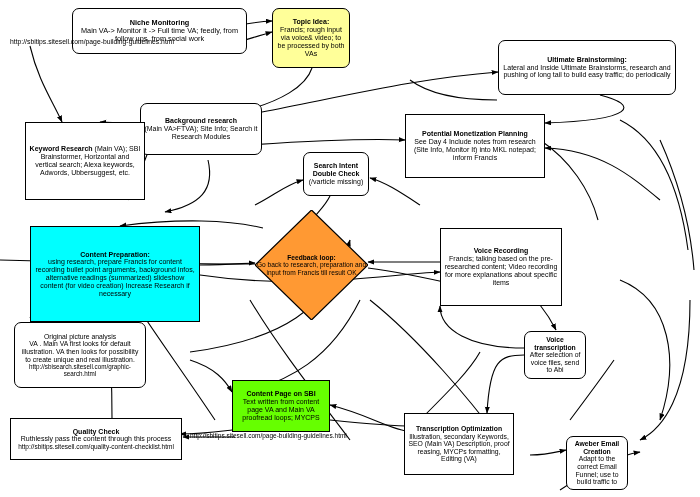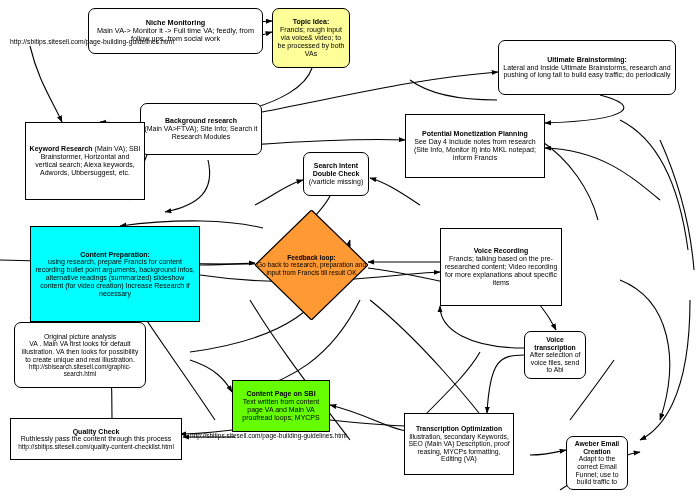--- a/index.html
+++ b/index.html
@@ -161,21 +161,21 @@
       <path d="M420,420 C450,390 470,370 480,352"></path>
       <path d="M660,140 C678,180 690,220 694,270"></path>
       <path d="M95,240 C130,300 175,360 215,420"></path>
       <path d="M250,300 C280,350 320,400 350,440"></path>
       <path d="M570,420 C585,400 600,380 614,360"></path>
       <path d="M497,100 C460,100 430,95 410,80"></path>
       <path d="M540,140 C570,160 590,190 598,220"></path>
     </g>
   </svg>
 
-  <div class="node rounded" style="left:88px; top:8px; width:175px; height:46px; font-size:7.3px;">
+  <div class="node rounded" style="left:72px; top:8px; width:175px; height:46px; font-size:7.3px;">
     <span class="txt">
       <span class="ttl">Niche Monitoring</span>
       <span class="sub">Main VA-&gt; Monitor it -&gt; Full time VA; feedly, from follow ups, from social work</span>
     </span>
   </div>
   <div class="urltext" style="left:10px; top:38px; font-size:6.8px;">http://sbitips.sitesell.com/page-building-guidelines.html</div>
 
   <div class="node rounded yellow" style="left:272px; top:8px; width:78px; height:60px; font-size:7px;">
     <span class="txt">
       <span class="ttl">Topic Idea:</span>

